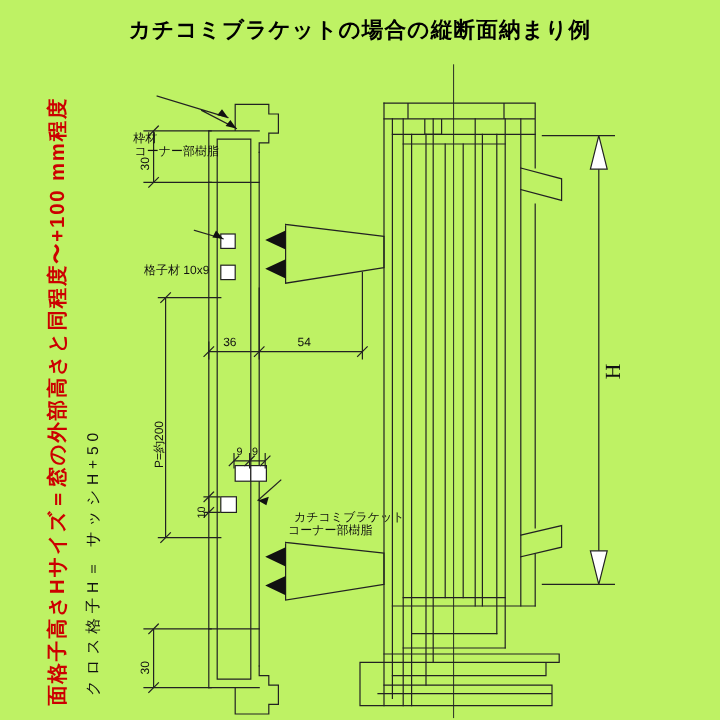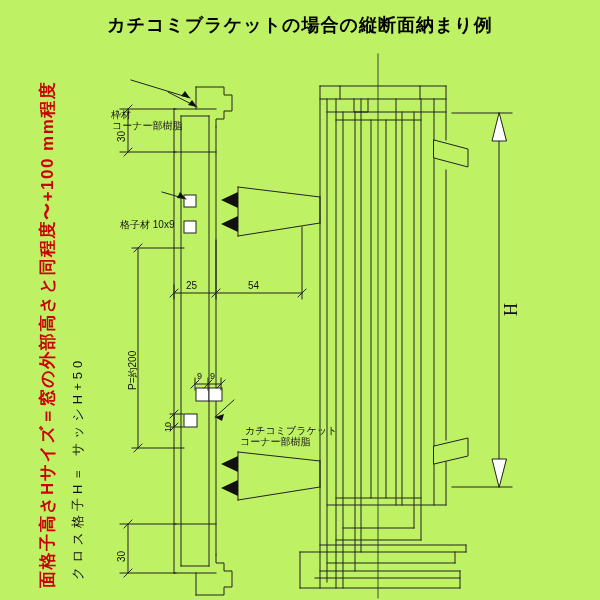--- a/index.html
+++ b/index.html
@@ -114,20 +114,20 @@
 
   <div class="txt lbl" style="left:111px; top:75px;">枠材</div>
   <div class="txt lbl" style="left:112px; top:86px;">コーナー部樹脂</div>
   <div class="txt lbl" style="left:120px; top:185px;">格子材 10x9</div>
   <div class="txt lbl" style="left:245px; top:391px;">カチコミブラケット</div>
   <div class="txt lbl" style="left:240px; top:402px;">コーナー部樹脂</div>
 
   <div class="txt rot dim10" style="left:116px; top:142px;">30</div>
   <div class="txt rot dim10" style="left:116px; top:562px;">30</div>
   <div class="txt rot dim10" style="left:126px; top:390px;">P=約200</div>
-  <div class="txt dim10" style="left:186px; top:280px;">25</div>
+  <div class="txt dim10" style="left:186px; top:280px;">36</div>
   <div class="txt dim10" style="left:248px; top:280px;">54</div>
   <div class="txt dim9" style="left:197px; top:371px;">9</div>
   <div class="txt dim9" style="left:210px; top:371px;">9</div>
   <div class="txt rot dim9" style="left:163px; top:432px;">10</div>
   <div class="txt rot dimH" style="left:501px; top:316px;">H</div>
 
 </div>
 
 </body></html>

